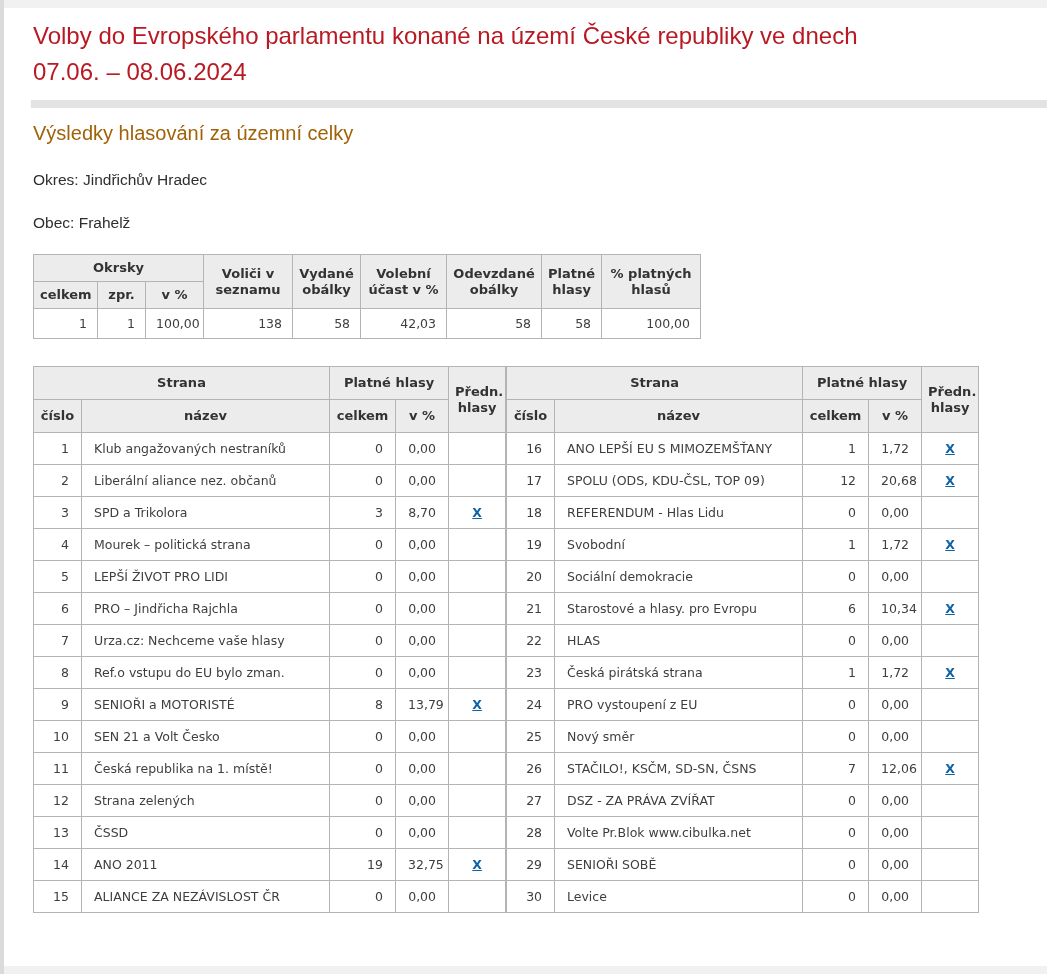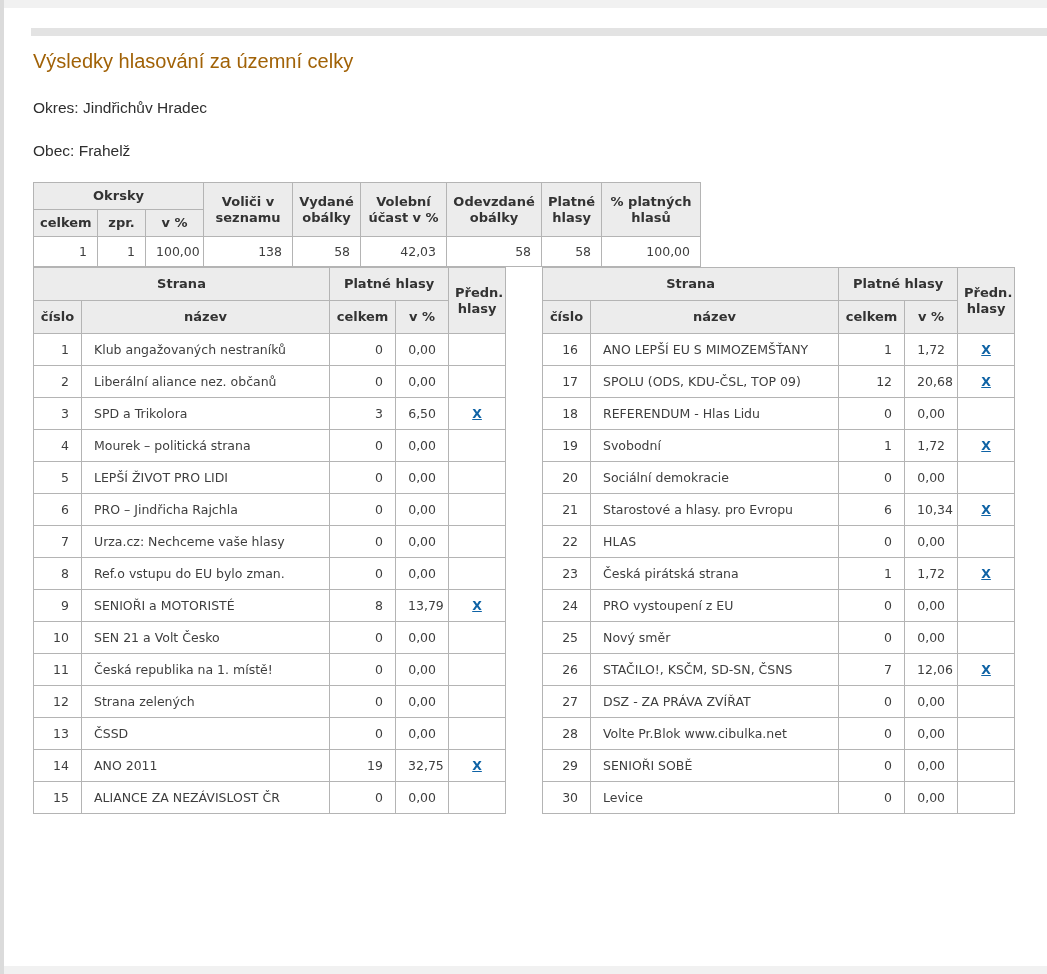--- a/index.html
+++ b/index.html
@@ -40,40 +40,41 @@
     font-size:13px; line-height:16px; padding:5px 6px;
     text-align:center; vertical-align:middle;
   }
   td { background:#ffffff; font-size:12.5px; line-height:15px; color:#3e3e3e; }
 
   
   .summary { margin-top:23px; width:667px; }
   .summary td { padding:7px 10px; text-align:right; }
 
   
-  .tables-row { display:flex; gap:36px; }
+  .tables-row { display:flex; margin-top:27px; }
   .party { width:472px; }
   .party th { padding:8px 6px; }
   .party td { padding:8px 12px; }
   .party td.c-num  { text-align:right; padding-right:12px; }
   .party td.c-name { text-align:left; white-space:nowrap; overflow:hidden; padding-right:18px; }
   .party td.c-tot  { text-align:right; }
   .party td.c-pct  { text-align:right; }
   .party td.c-pref { text-align:center; }
   .xlink { color:#0f63a5; font-weight:bold; text-decoration:underline; }
 </style>
 </head>
 <body>
 
 <div class="edge-left"></div>
 <div class="edge-top"></div>
 <div class="edge-bottom"></div>
 
 <div class="content">
 
+  <h1 class="page-title"><span>Volby do Evropského parlamentu konané na území České republiky ve dnech</span><br><span>07.06. – 08.06.2024</span></h1>
 
   <div class="divider"></div>
 
   <h2 class="section-title">Výsledky hlasování za územní celky</h2>
 
   <p class="geo-line">Okres: Jindřichův Hradec</p>
   <p class="geo-line">Obec: Frahelž</p>
 
   <table class="summary">
     <colgroup>
@@ -153,21 +154,21 @@
             <td class="c-num">2</td>
             <td class="c-name">Liberální aliance nez. občanů</td>
             <td class="c-tot">0</td>
             <td class="c-pct">0,00</td>
             <td class="c-pref"></td>
           </tr>
           <tr>
             <td class="c-num">3</td>
             <td class="c-name">SPD a Trikolora</td>
             <td class="c-tot">3</td>
-            <td class="c-pct">6,50</td>
+            <td class="c-pct">8,70</td>
             <td class="c-pref"><a href="#" class="xlink">X</a></td>
           </tr>
           <tr>
             <td class="c-num">4</td>
             <td class="c-name">Mourek – politická strana</td>
             <td class="c-tot">0</td>
             <td class="c-pct">0,00</td>
             <td class="c-pref"></td>
           </tr>
           <tr>

